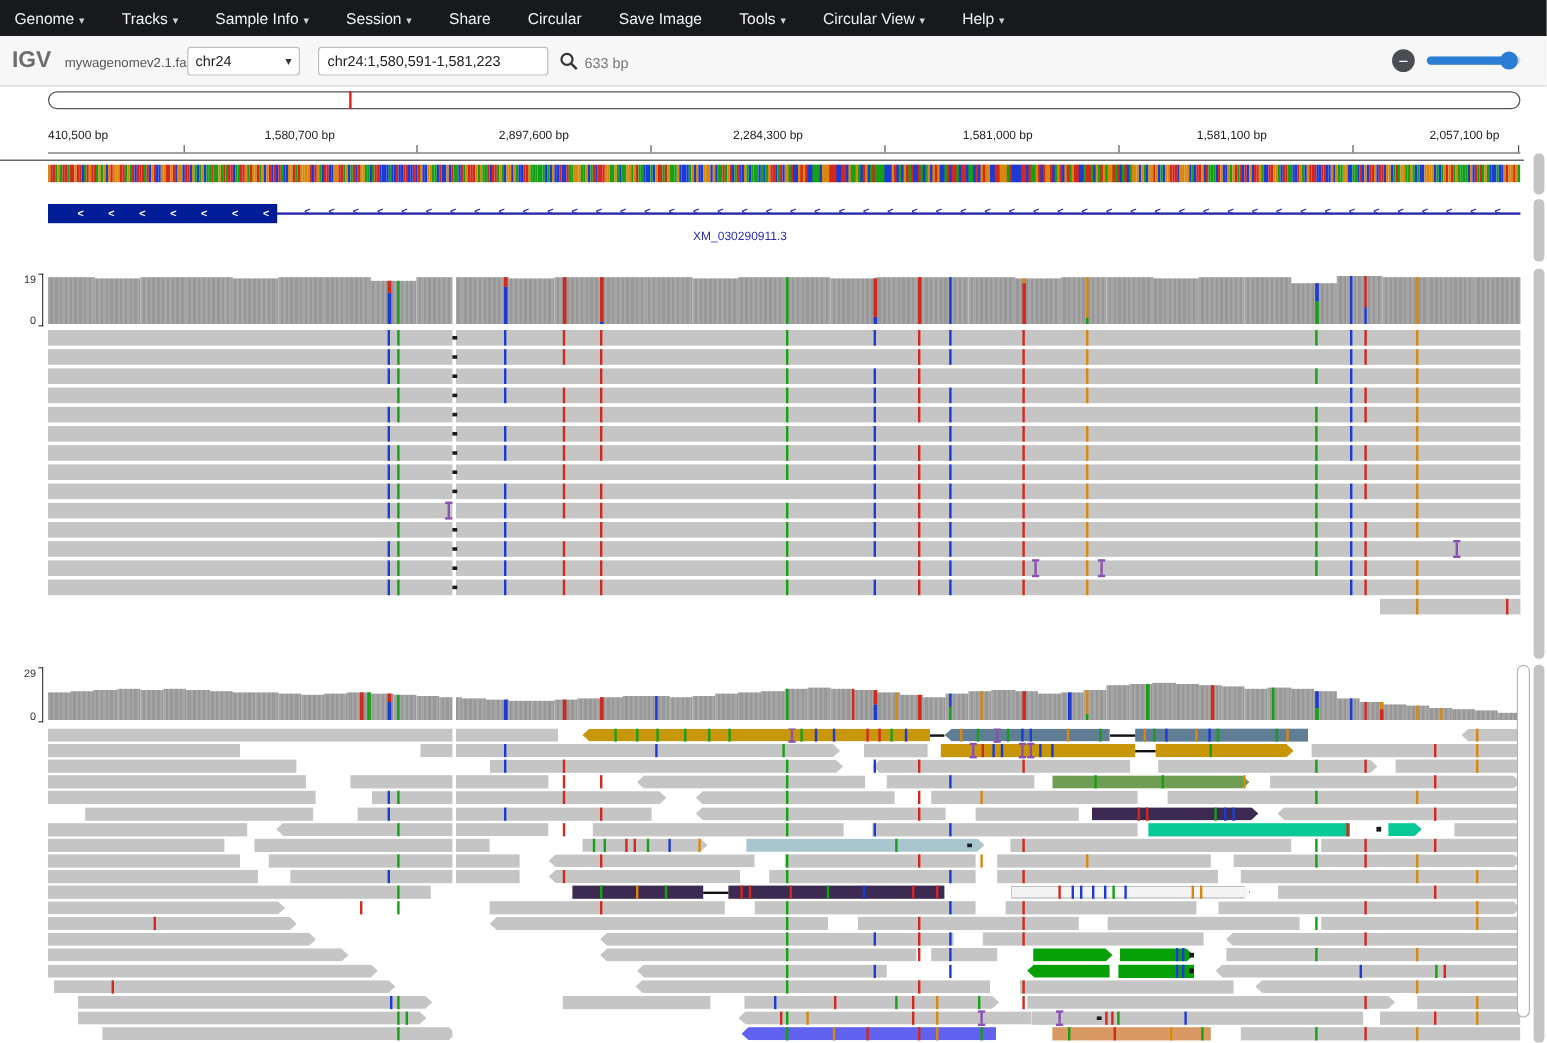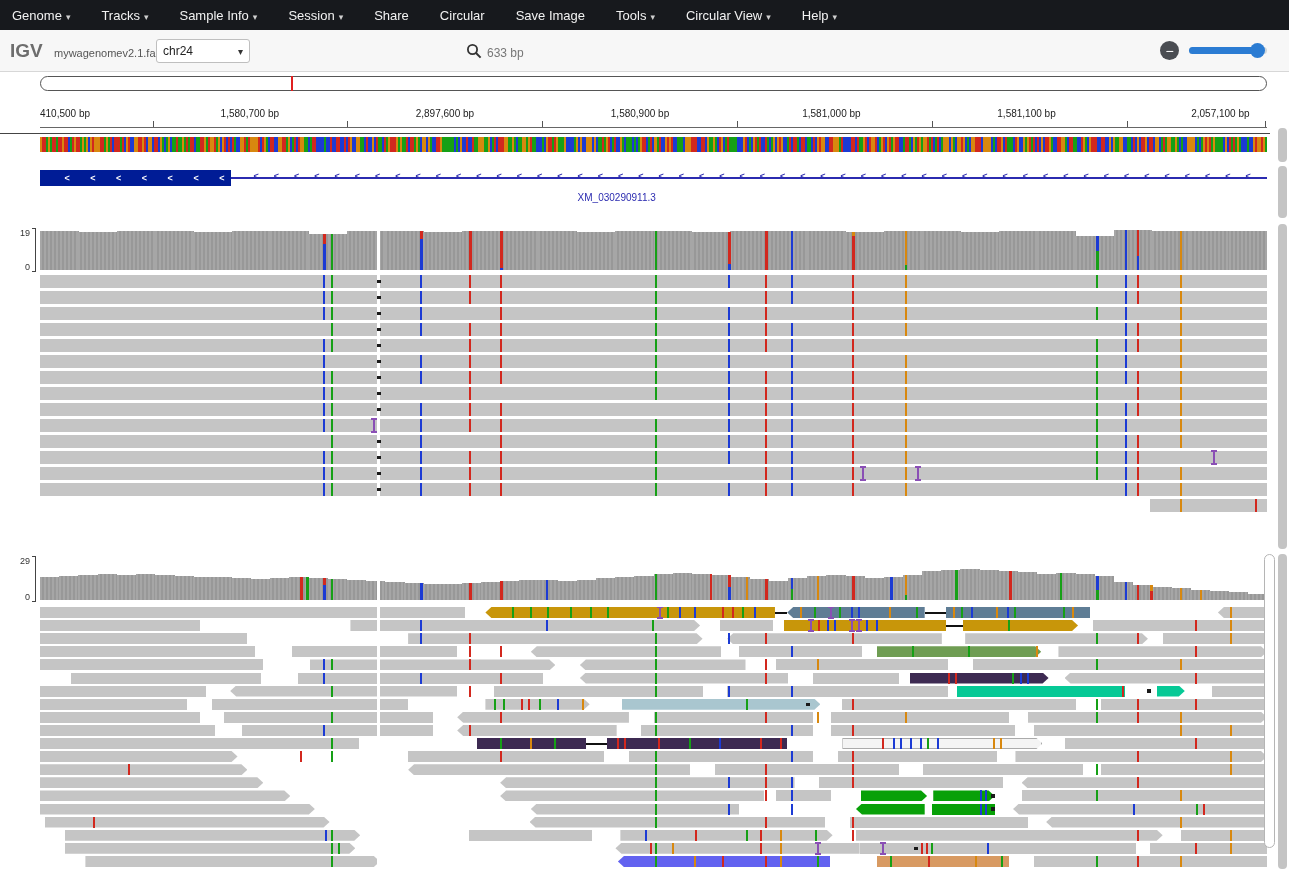--- a/index.html
+++ b/index.html
@@ -102,20 +102,21 @@
       <div class="nav-item">Help<span class="caret">▾</span></div>
     </nav>
 
   <div class="toolbar">
     <div class="igv-logo">IGV</div>
     <div class="genome-file">mywagenomev2.1.fa</div>
     <div class="chr-select">
       <span>chr24</span>
       <span class="chev">▾</span>
     </div>
+    <div class="locus-input">chr24:1,580,591-1,581,223</div>
     <svg class="search-icon" viewBox="0 0 16 16">
       <circle cx="6.5" cy="6.5" r="4.6" fill="none" stroke="#333" stroke-width="1.8"></circle>
       <line x1="10" y1="10" x2="14.6" y2="14.6" stroke="#333" stroke-width="2"></line>
     </svg>
     <div class="win-size">633 bp</div>
     <div class="zoom-minus">−</div>
     <div class="zoom-slider" id="zoomSlider">
       <div class="zoom-fill" id="zoomFill" style="width: 87%; background: rgb(43, 124, 211);"></div>
       <div class="zoom-thumb" id="zoomThumb" style="left: calc(87% - 7px); background: rgb(43, 124, 211);"></div>
     </div>
@@ -123,21 +124,21 @@
 
   <div class="ideogram">
     <div class="ideo-marker" id="ideoMarker" style="left: 20.4%;"></div>
   </div>
 
   <div class="ruler" id="ruler">
     <div class="ruler-base"></div>
   <div class="ruler-label" style="left: 0%; transform: none;">410,500 bp</div>
       <div class="ruler-label" style="left: 17.1%;">1,580,700 bp</div>
       <div class="ruler-label" style="left: 33%;">2,897,600 bp</div>
-      <div class="ruler-label" style="left: 48.9%;">1,580,900 bp</div>
+      <div class="ruler-label" style="left: 48.9%;">2,284,300 bp</div>
       <div class="ruler-label" style="left: 64.5%;">1,581,000 bp</div>
       <div class="ruler-label" style="left: 80.4%;">1,581,100 bp</div>
       <div class="ruler-label" style="left: 96.2%;">2,057,100 bp</div>
       <div class="ruler-tick" style="left: 9.2%;"></div>
       <div class="ruler-tick" style="left: 25%;"></div>
       <div class="ruler-tick" style="left: 40.9%;"></div>
       <div class="ruler-tick" style="left: 56.8%;"></div>
       <div class="ruler-tick" style="left: 72.7%;"></div>
       <div class="ruler-tick" style="left: 88.6%;"></div>
       <div class="ruler-tick" style="left: 99.8%;"></div>

